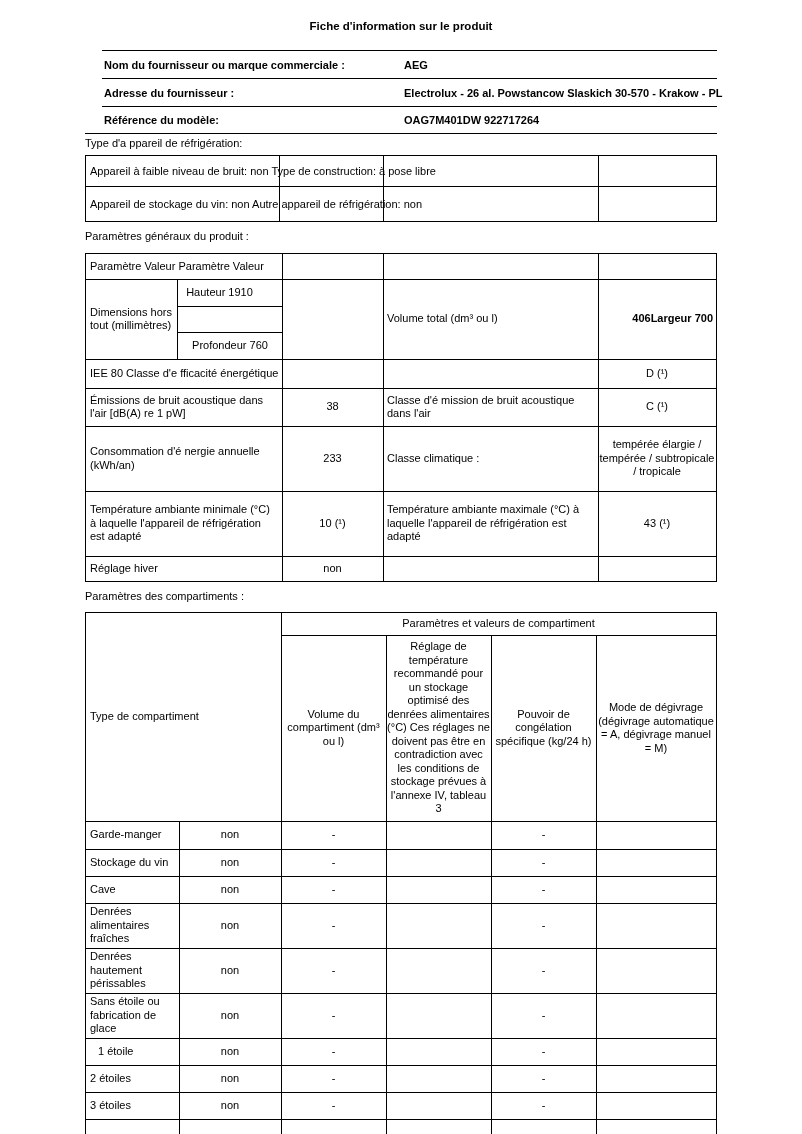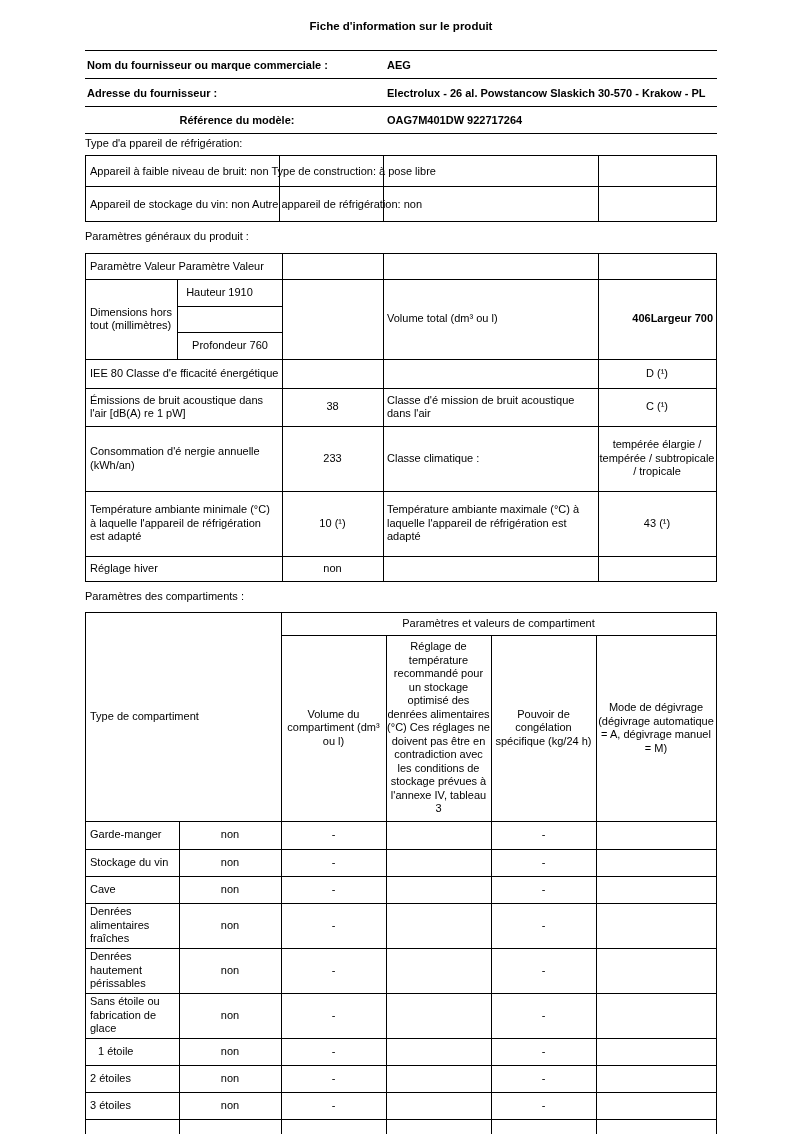--- a/index.html
+++ b/index.html
@@ -5,22 +5,22 @@
   html,body{margin:0;padding:0;background:#fff;}
   .page{
     position:relative;width:802px;height:1134px;background:#ffffff;
     font-family:"Liberation Sans",sans-serif;font-size:11px;color:#000;
     overflow:hidden;
   }
   .title{position:absolute;left:85px;top:20px;width:632px;text-align:center;font-weight:bold;font-size:11.5px;}
   .heading{position:absolute;left:85px;font-weight:normal;}
   
   .sup{position:absolute;left:85px;top:50px;width:632px;border-bottom:1px solid #000;}
-  .srow{display:flex;align-items:center;height:28px;border-top:1px solid #000;font-weight:bold;box-sizing:border-box;}
-  .srow.last{height:27px;text-align:center;}
+  .srow{display:flex;align-items:center;height:28px;border-top:1px solid #000;font-weight:bold;box-sizing:border-box;margin-left:17px;}
+  .srow.last{height:27px;}
   .srow .lbl{flex:0 0 300px;padding-left:2px;}
   .srow .val{white-space:nowrap;}
   
   .tbl{position:absolute;left:85px;width:632px;border:1px solid #000;box-sizing:border-box;}
   .hl{position:absolute;height:1px;background:#000;}
   .vl{position:absolute;width:1px;background:#000;}
   .cell{position:absolute;display:flex;align-items:center;line-height:13.5px;}
   .ctr{justify-content:center;text-align:center;}
   .rt{justify-content:flex-end;text-align:right;padding-right:3px;font-weight:bold;}
   .nowrap{white-space:nowrap;}

